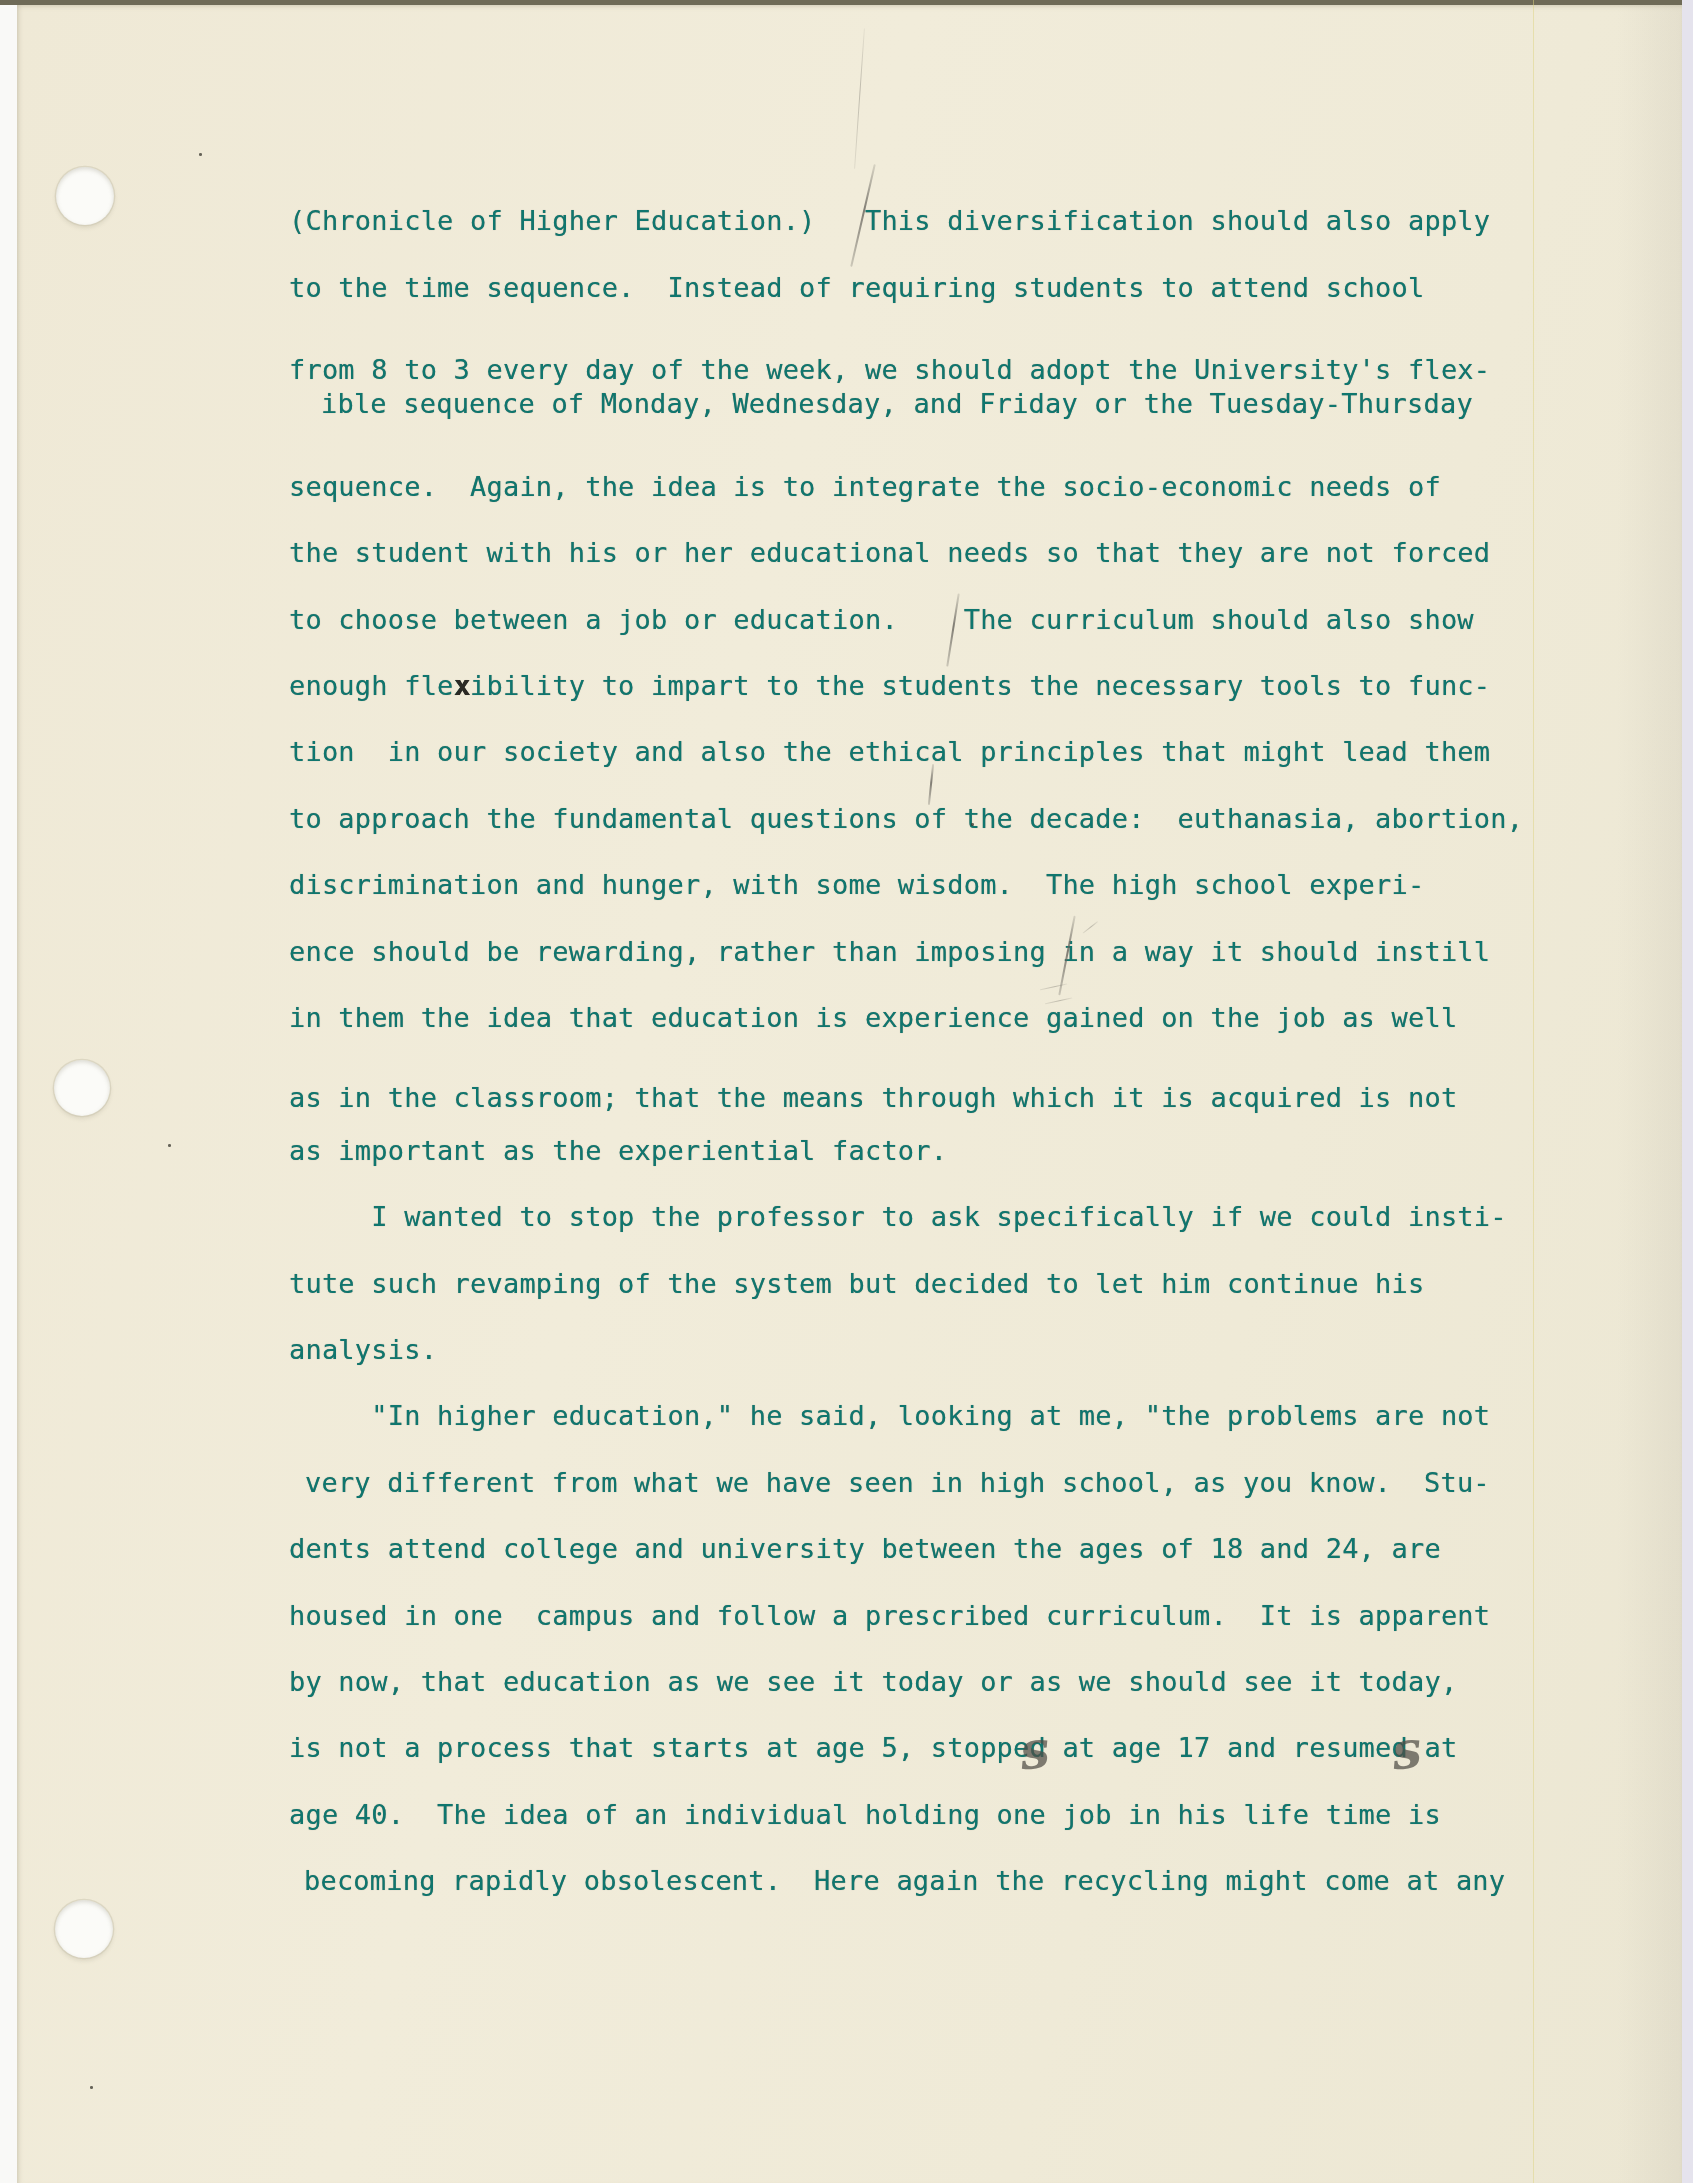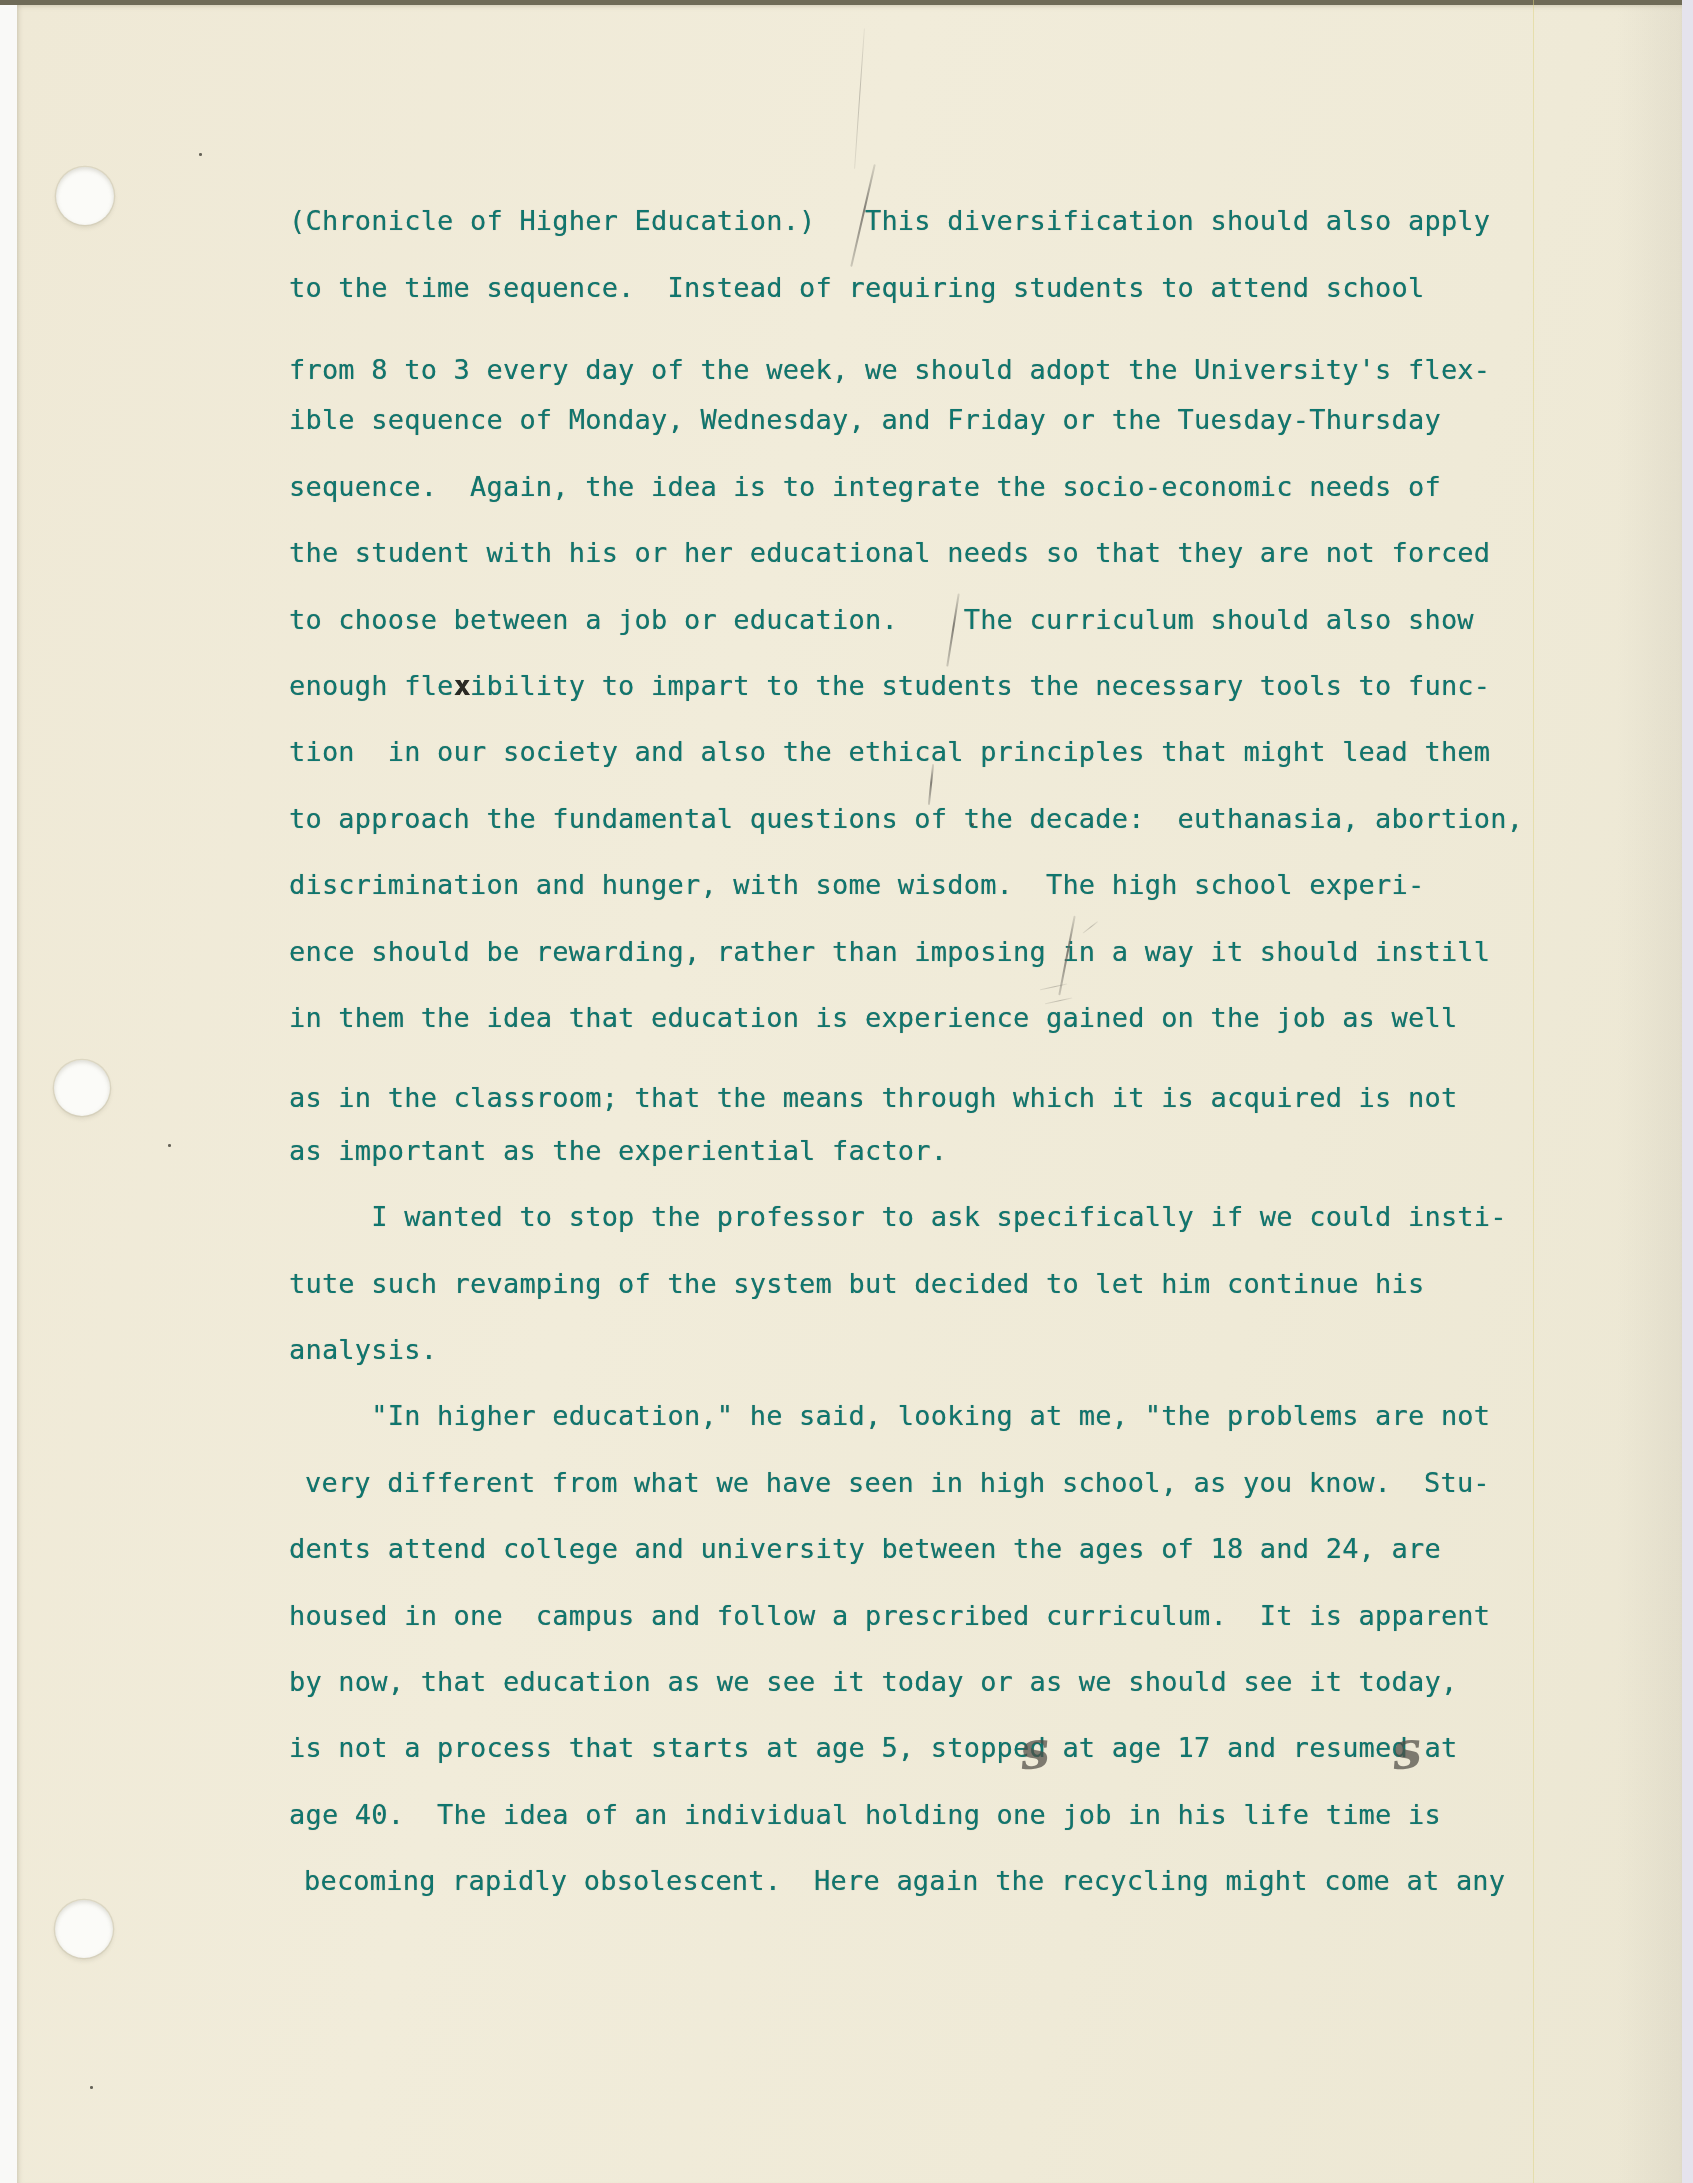--- a/index.html
+++ b/index.html
@@ -36,21 +36,21 @@
   <div class="paper">
     <div class="right-shade"></div>
   </div>
   <div class="top-edge"></div>
   <div class="right-strip"></div>
   <div class="crease" style="left: 1533px;"></div>
   <div id="text-block">
       <div class="typed-line" style="top: 207px;">(Chronicle of Higher Education.)   This diversification should also apply</div>
       <div class="typed-line" style="top: 274px;">to the time sequence.  Instead of requiring students to attend school</div>
       <div class="typed-line" style="top: 340px; margin-top: 16px;">from 8 to 3 every day of the week, we should adopt the University's flex-</div>
-      <div class="typed-line" style="top: 406px;">ible sequence of Monday, Wednesday, and Friday or the Tuesday-Thursday</div>
+      <div class="typed-line" style="top: 390px; margin-left: 32px;">ible sequence of Monday, Wednesday, and Friday or the Tuesday-Thursday</div>
       <div class="typed-line" style="top: 473px;">sequence.  Again, the idea is to integrate the socio-economic needs of</div>
       <div class="typed-line" style="top: 539px;">the student with his or her educational needs so that they are not forced</div>
       <div class="typed-line" style="top: 606px;">to choose between a job or education.    The curriculum should also show</div>
       <div class="typed-line" style="top: 672px;">enough flexibility to impart to the students the necessary tools to func-</div>
       <div class="typed-line" style="top: 738px;">tion  in our society and also the ethical principles that might lead them</div>
       <div class="typed-line" style="top: 805px;">to approach the fundamental questions of the decade:  euthanasia, abortion,</div>
       <div class="typed-line" style="top: 871px;">discrimination and hunger, with some wisdom.  The high school experi-</div>
       <div class="typed-line" style="top: 938px;">ence should be rewarding, rather than imposing in a way it should instill</div>
       <div class="typed-line" style="top: 1004px;">in them the idea that education is experience gained on the job as well</div>
       <div class="typed-line" style="top: 1084px; text-align: center;">as in the classroom; that the means through which it is acquired is not</div>

